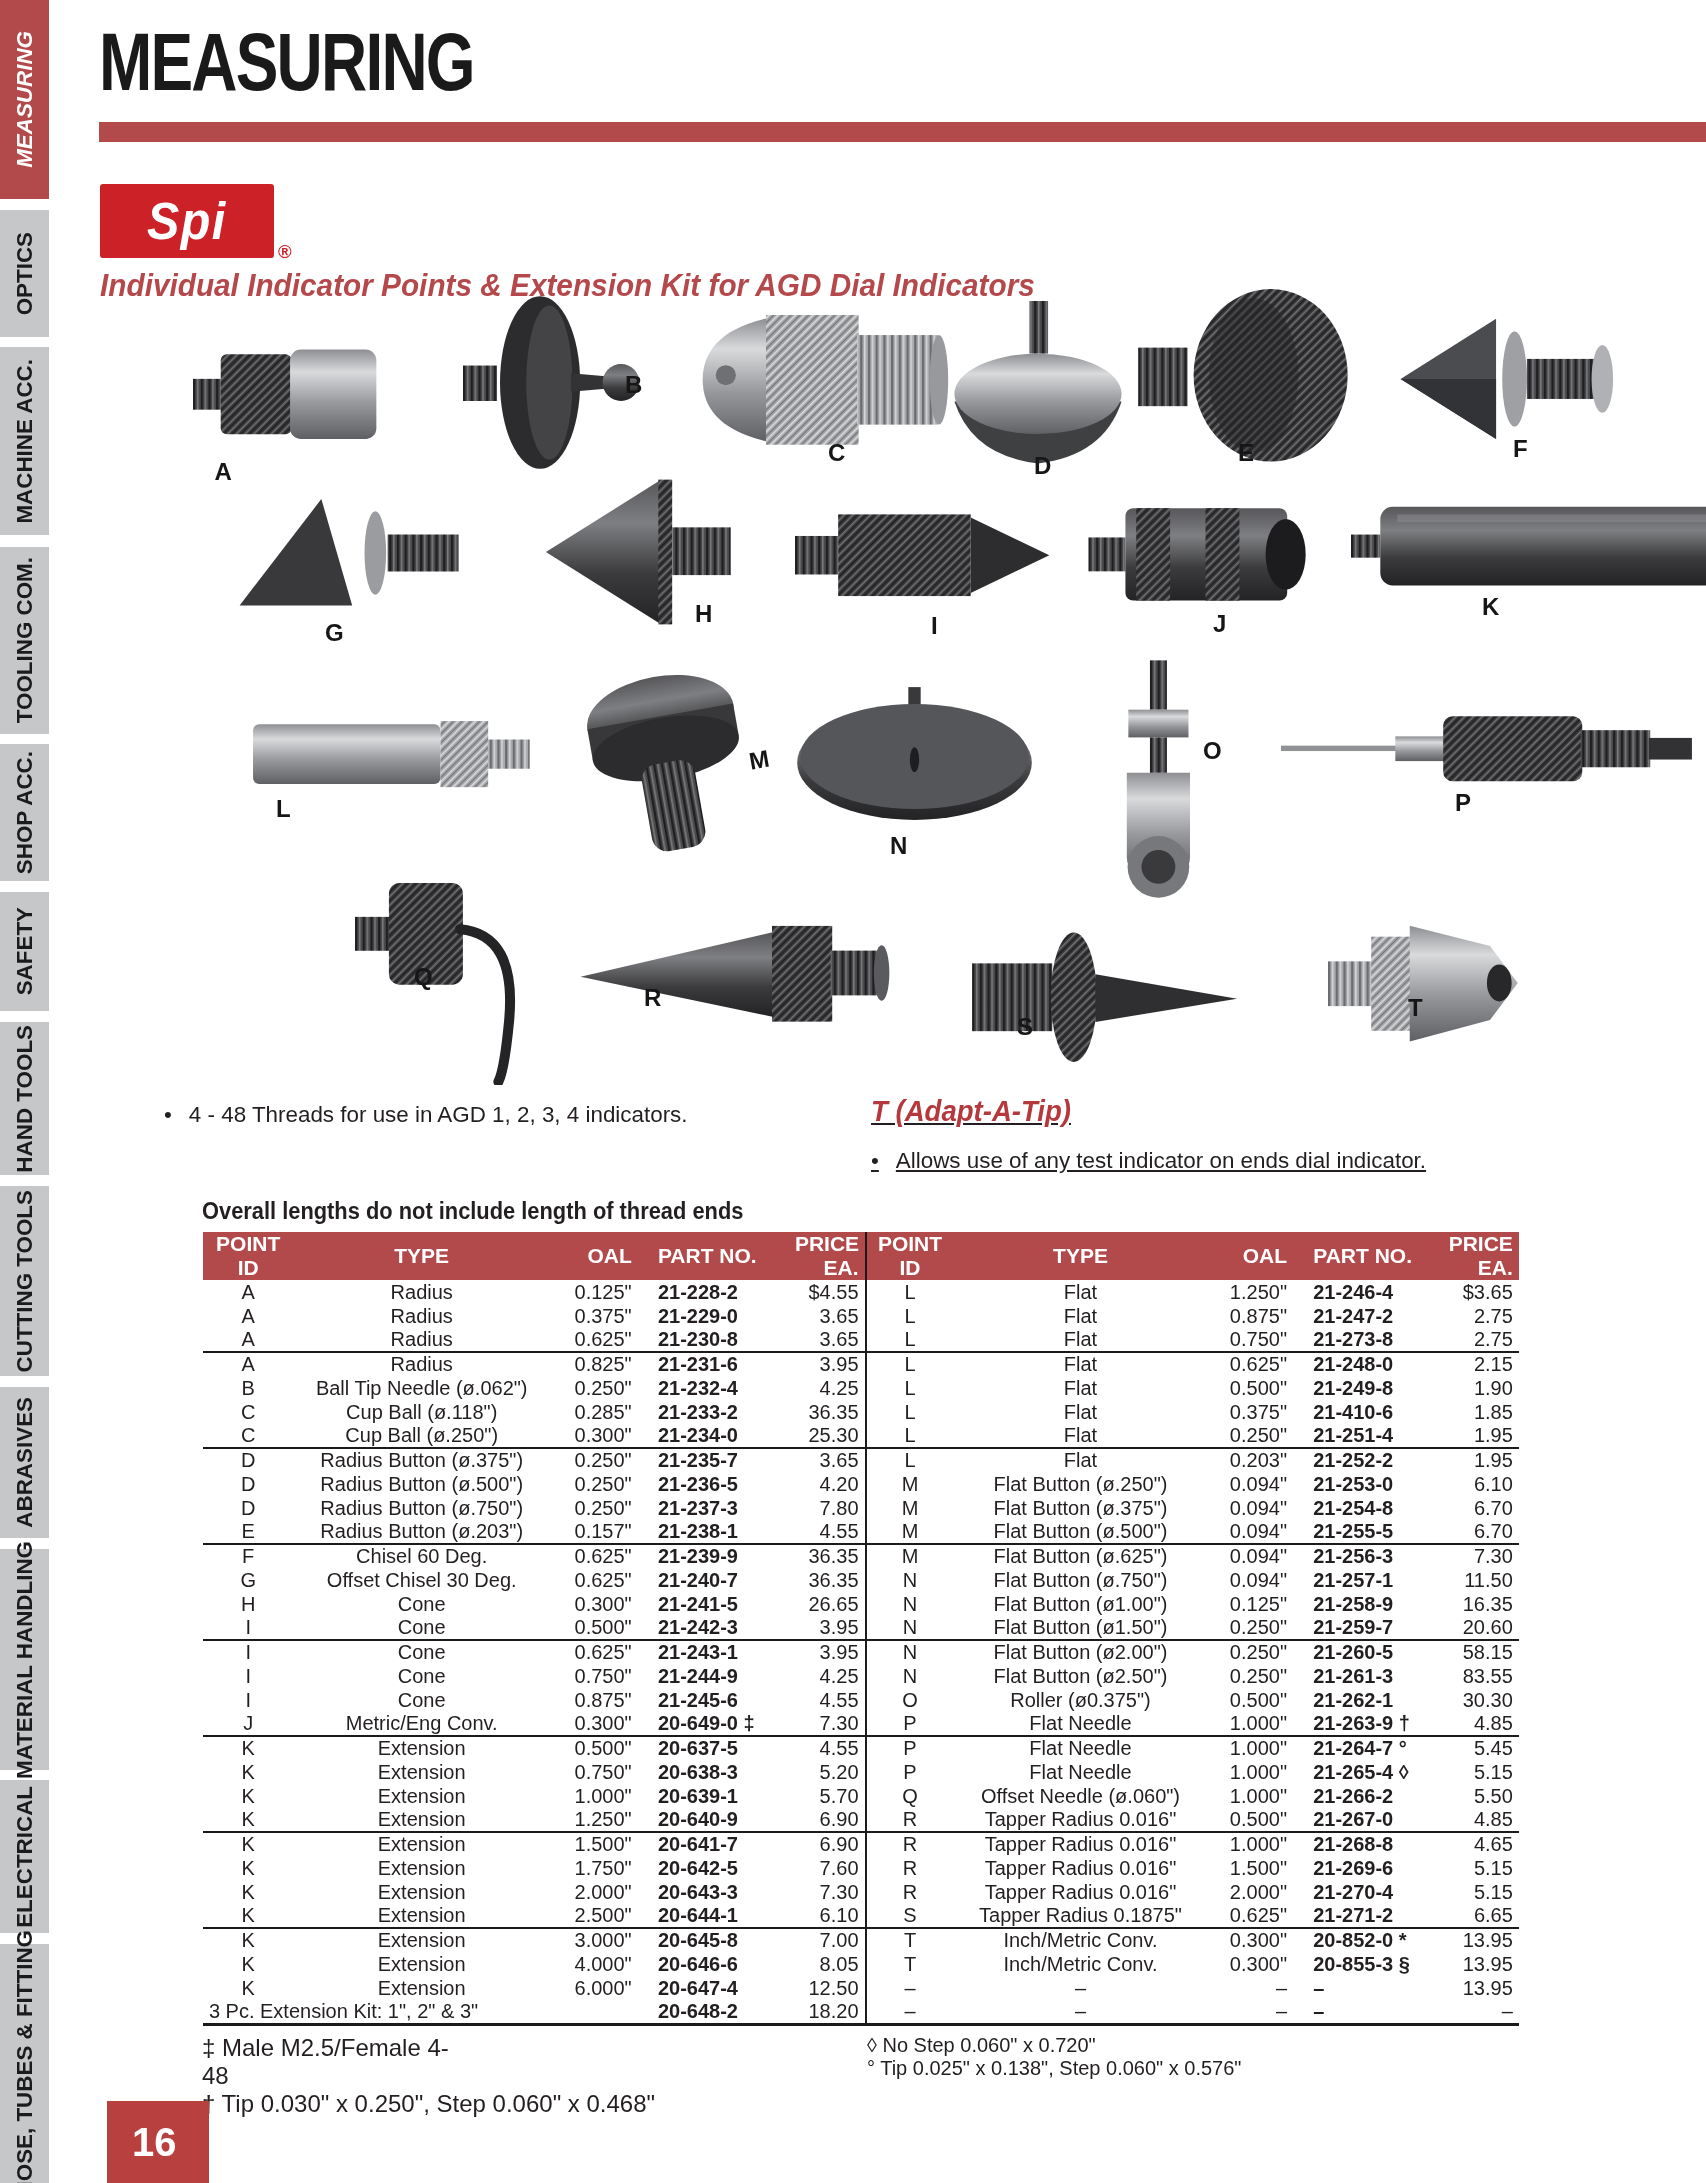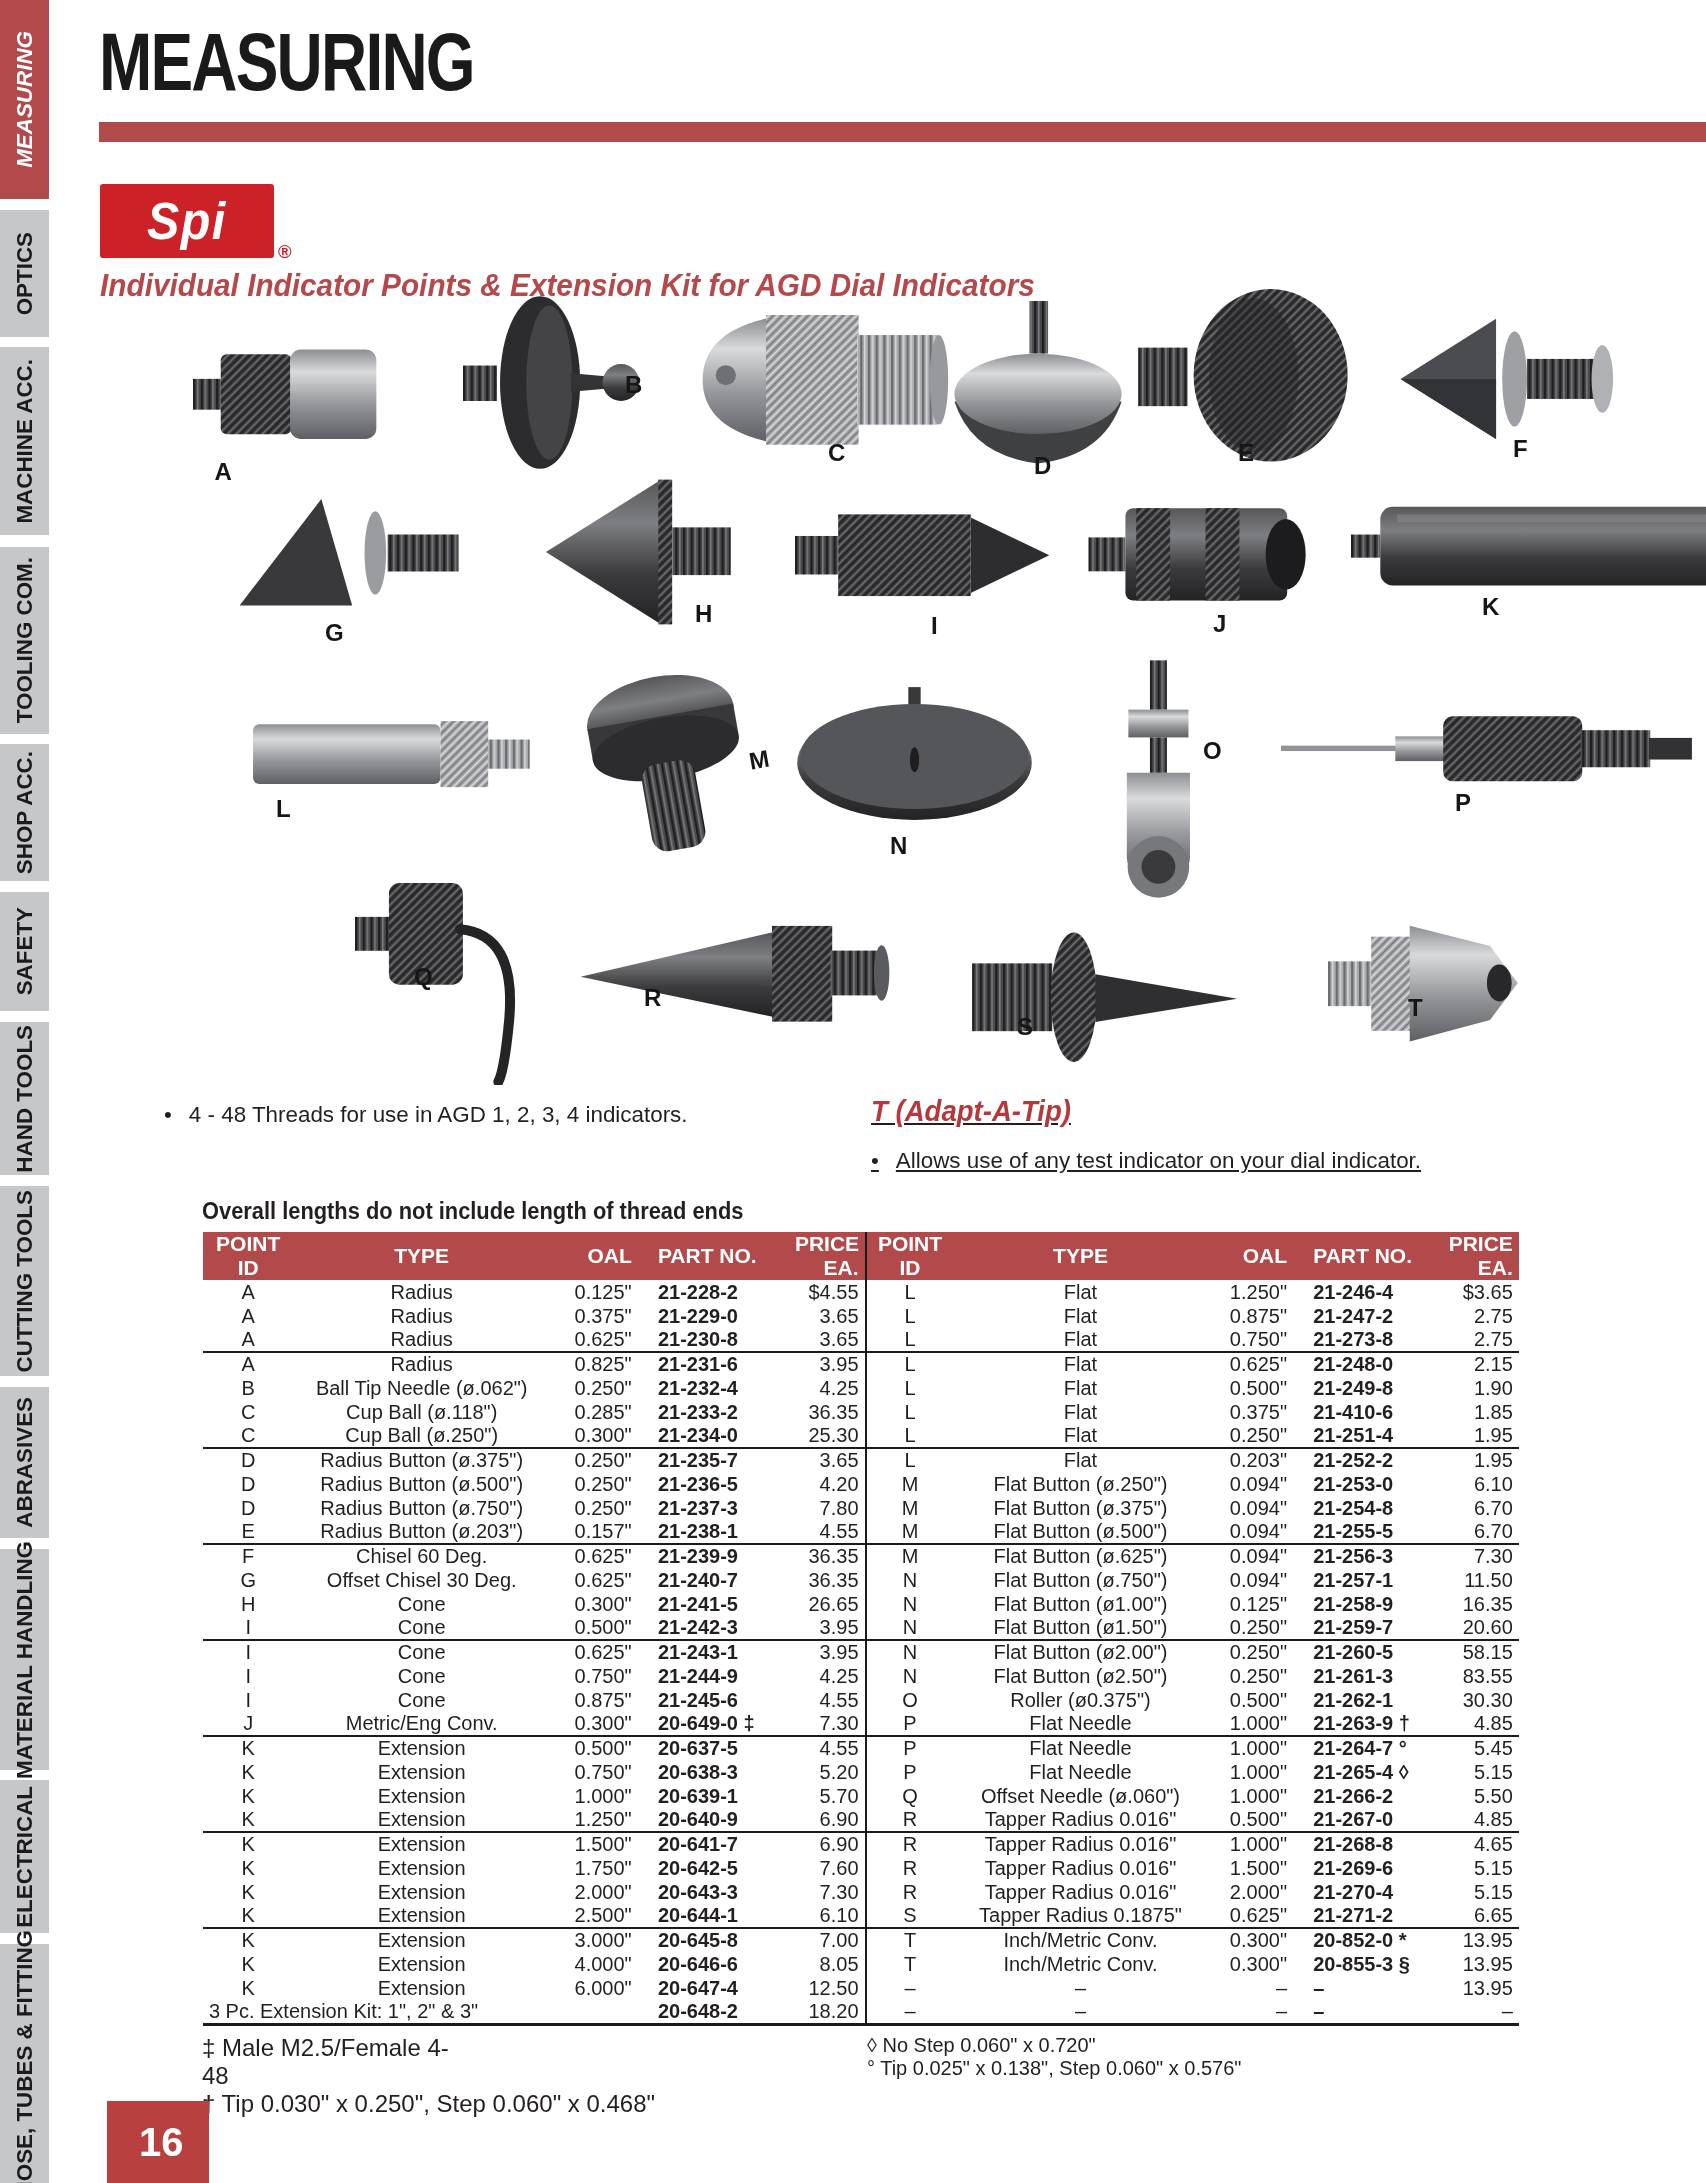--- a/index.html
+++ b/index.html
@@ -59,21 +59,21 @@
   .fns { display:flex; margin-top:7.7px; }
   .fn-left { width:665px; font-size:24px; }
   .fn-left span { display:inline-block; }
   .fn-left span:first-child { width:255px; }
   .fn-right { width:652px; font-size:20px; }
   .fn-right .fn-line { margin-bottom:10.8px; }
   .fn-right .fn-line span { display:inline-block; }
   .fn-right .fn-line span:first-child { width:332px; }
 
   
-  .pagenum { position:absolute; left:107px; top:2101px; width:102px; height:82px; background:#b8403f; color:#ffffff; font-weight:bold; font-size:40px; display:flex; align-items:center; padding-left:32px;text-align:center; }
+  .pagenum { position:absolute; left:107px; top:2101px; width:102px; height:82px; background:#b8403f; color:#ffffff; font-weight:bold; font-size:40px; display:flex; align-items:center; padding-left:25px;text-align:center; }
 </style>
 </head>
 <body>
 
 <svg width="0" height="0" style="position:absolute" aria-hidden="true">
   <defs>
     <pattern id="kn" width="8" height="8" patternUnits="userSpaceOnUse" patternTransform="rotate(45)">
       <rect width="8" height="8" fill="#39393b"></rect>
         <line x1="1" y1="0" x2="1" y2="8" stroke="#6e6e71" stroke-width="2"></line>
         <line x1="5" y1="0" x2="5" y2="8" stroke="#1c1c1e" stroke-width="1.6"></line>
@@ -353,21 +353,21 @@
   </div>
 </div>
 
 <ul class="bullets">
   <li>4 - 48 Threads for use in AGD 1, 2, 3, 4 indicators.</li>
 </ul>
 
 <div class="adapt">
   <h3>T (Adapt-A-Tip)</h3>
   <ul>
-      <li>Allows use of any test indicator on your dial indicator.</li>
+      <li>Allows use of any test indicator on ends dial indicator.</li>
     </ul>
 </div>
 
 <div class="table-note">Overall lengths do not include length of thread ends</div>
 
 <div id="tables">
   <div class="tables-row">
     <table class="pts left-t">
       <colgroup>
           <col style="width:91px">

